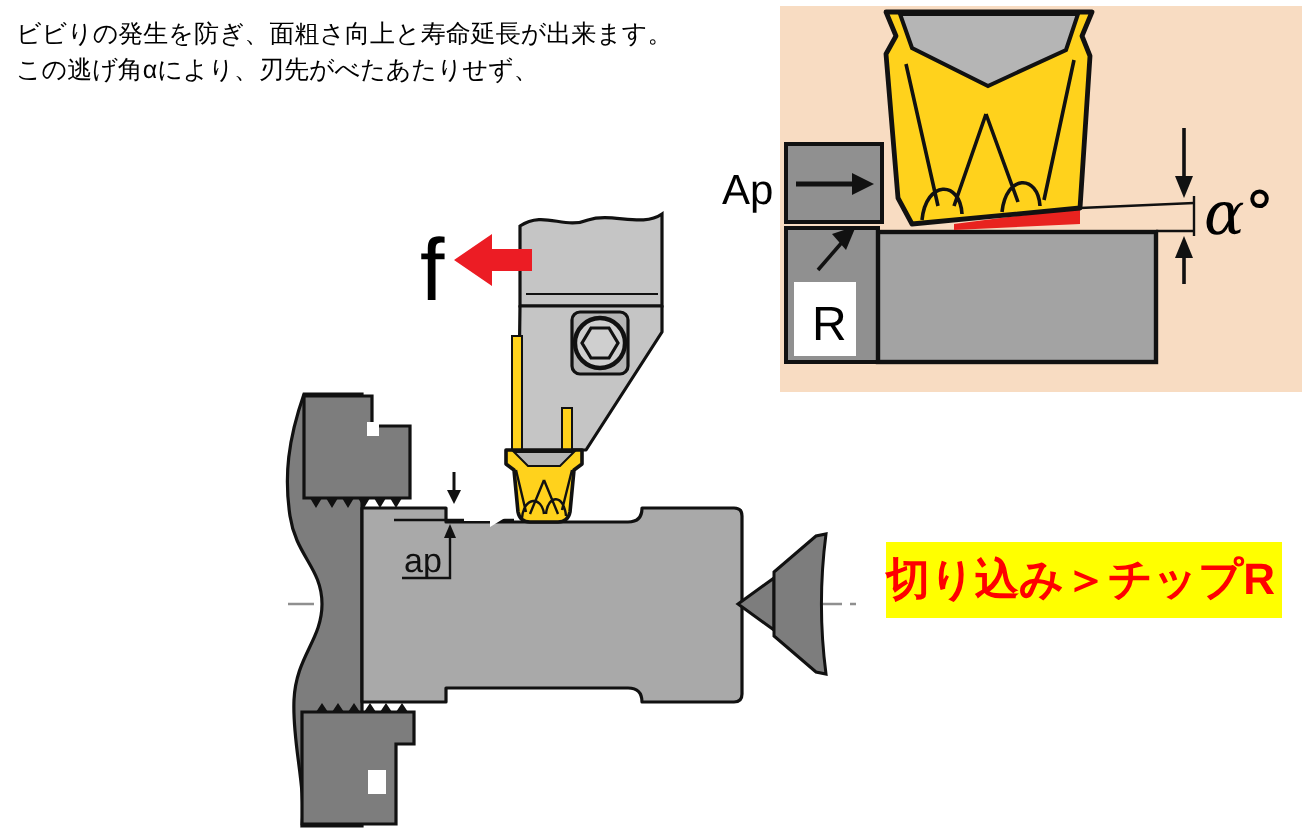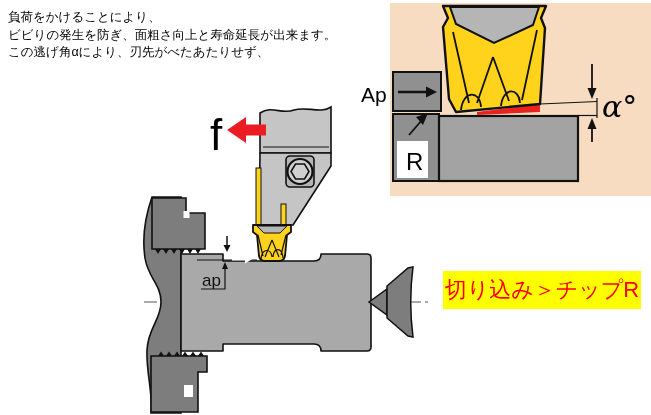--- a/index.html
+++ b/index.html
@@ -1,33 +1,32 @@
 <!DOCTYPE html>
 <html><head>
 <meta charset="utf-8">
 <style>
   html,body{margin:0;padding:0;background:#fff;}
   #canvas{position:relative;width:651px;height:415px;background:#fff;overflow:hidden;
           font-family:"Liberation Sans",sans-serif;}
   #desc{position:absolute;left:8px;top:9px;width:390px;font-size:12.5px;line-height:17.5px;
         color:#000;letter-spacing:0;}
   #callout{position:absolute;left:443px;top:271px;width:198px;height:38px;background:#ffff00;
-           color:#ff0000;font-weight:normal;font-size:22px;line-height:38px;text-align:center;
+           color:#ff0000;font-weight:bold;font-size:22px;line-height:38px;
            white-space:nowrap;}
   svg{position:absolute;left:0;top:0;}
   text{font-family:"Liberation Sans",sans-serif;}
   .serif-label{font-family:"DejaVu Serif",serif;font-style:italic;}
 </style>
 </head>
 <body>
 
 <div id="canvas">
 
   <div id="desc">
-    <div>負荷をかけることにより、</div>
     <div>ビビりの発生を防ぎ、面粗さ向上と寿命延長が出来ます。</div>
     <div>この逃げ角αにより、刃先がべたあたりせず、</div>
   </div>
 
   <svg width="651" height="415" viewBox="0 0 651 415">
 
     <line x1="144" y1="302" x2="428" y2="302" stroke="#8f8f8f" stroke-width="1.3" stroke-dasharray="13 4 3 4"></line>
 
     <path d="M152,197 C144,220 142,238 145,258 C148,278 161,284 161,302 C161,320 148,328 147,350
              C146,372 153,392 151,413 L181,413 L181,197 Z" fill="#7d7d7d" stroke="#111" stroke-width="1.6"></path>

